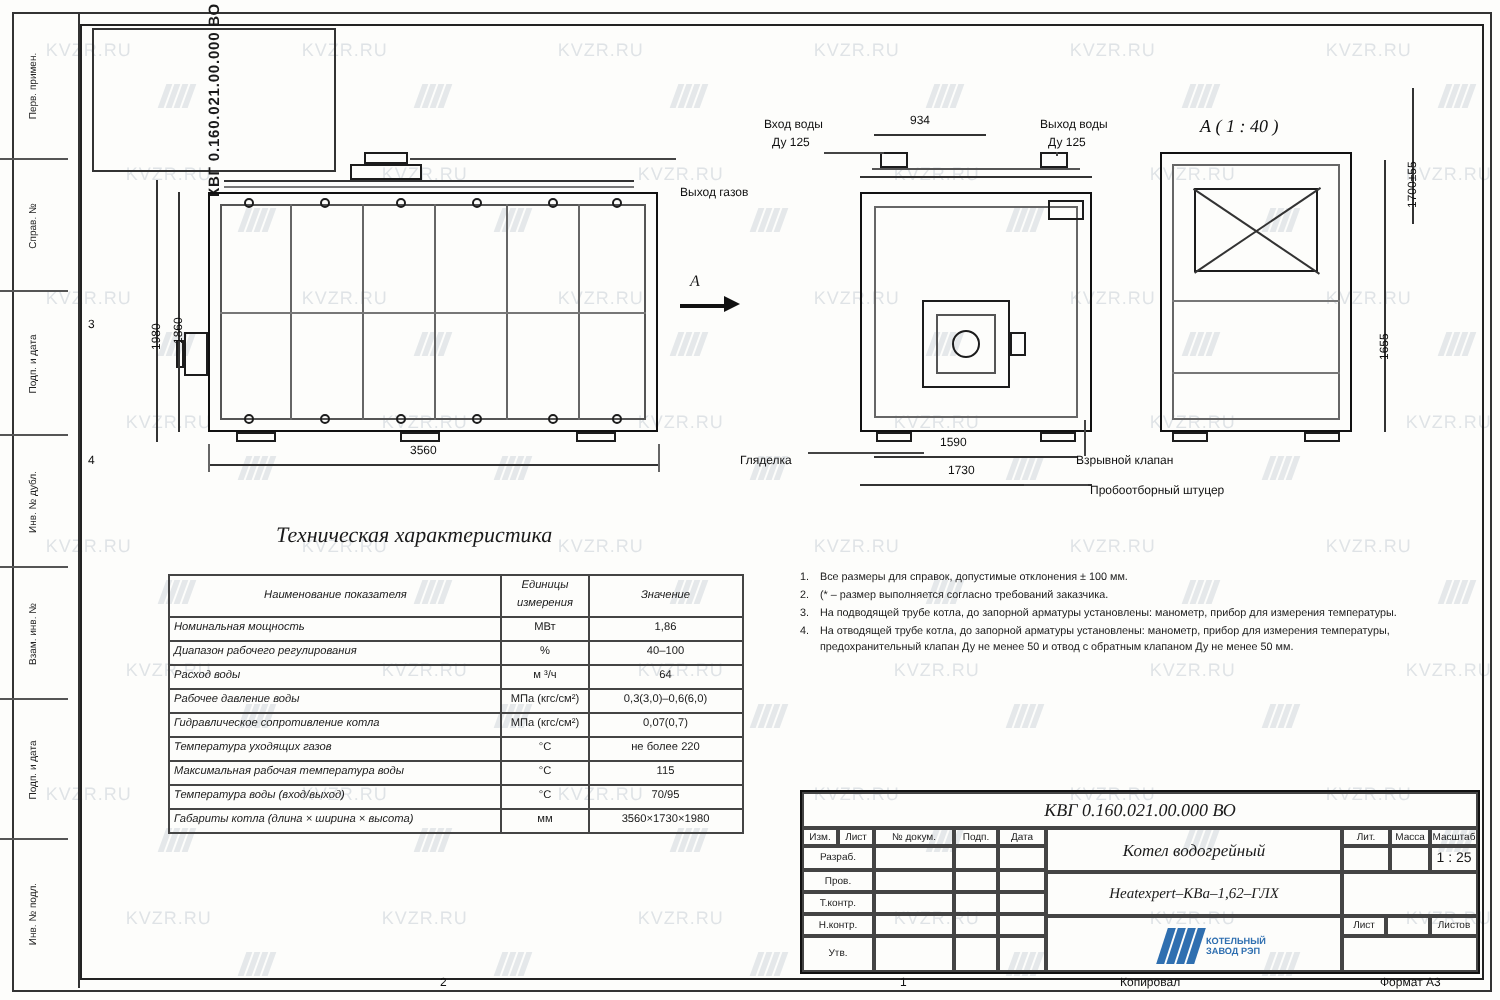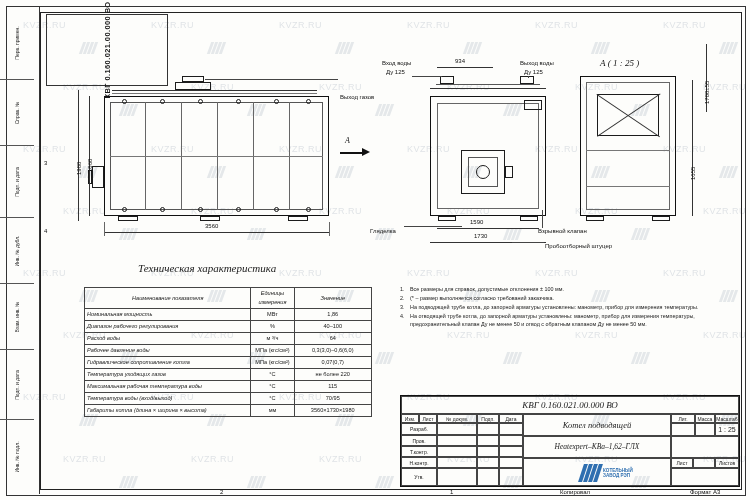--- a/index.html
+++ b/index.html
@@ -599,21 +599,21 @@
 
   <div class="lbl" style="left:370px;top:228px;">Гляделка</div>
   <div class="lnh" style="left:404px;top:226px;width:58px;background:#444;"></div>
 
   <div class="lbl" style="left:538px;top:228px;">Взрывной клапан</div>
   <div class="lnv" style="left:542px;top:210px;height:18px;background:#444;"></div>
 
   <div class="lbl" style="left:545px;top:243px;">Пробоотборный штуцер</div>
   <div class="lnh" style="left:512px;top:242px;width:32px;background:#444;"></div>
 
-  <div class="lbl it" style="left:600px;top:58px;font-size:9px;font-style:italic;font-family:'Liberation Serif',serif;">А ( 1 : 25 )</div>
+  <div class="lbl it" style="left:600px;top:58px;font-size:9px;font-style:italic;font-family:'Liberation Serif',serif;">А ( 1 : 40 )</div>
   <div class="box2" style="left:580px;top:76px;width:96px;height:140px;"></div>
   <div class="box" style="left:586px;top:82px;width:84px;height:128px;border-color:#666;"></div>
   <div class="box" style="left:597px;top:94px;width:62px;height:42px;"></div>
   <div class="ln" style="left:597px;top:94px;width:76px;height:1px;transform-origin:0 0;transform:rotate(34deg);background:#333;"></div>
   <div class="ln" style="left:597px;top:136px;width:76px;height:1px;transform-origin:0 0;transform:rotate(-34deg);background:#333;"></div>
   <div class="lnh" style="left:586px;top:150px;width:84px;background:#777;"></div>
   <div class="lnh" style="left:586px;top:186px;width:84px;background:#777;"></div>
   <div class="box" style="left:586px;top:216px;width:18px;height:5px;"></div>
   <div class="box" style="left:652px;top:216px;width:18px;height:5px;"></div>
   <div class="lnv" style="left:692px;top:80px;height:136px;background:#333;"></div>
@@ -726,21 +726,21 @@
     <div class="cell" style="left:0;top:61px;width:36px;height:11px;">Н.контр.</div>
     <div class="cell" style="left:36px;top:61px;width:40px;height:11px;"></div>
     <div class="cell" style="left:76px;top:61px;width:22px;height:11px;"></div>
     <div class="cell" style="left:98px;top:61px;width:24px;height:11px;"></div>
 
     <div class="cell" style="left:0;top:72px;width:36px;height:18px;">Утв.</div>
     <div class="cell" style="left:36px;top:72px;width:40px;height:18px;"></div>
     <div class="cell" style="left:76px;top:72px;width:22px;height:18px;"></div>
     <div class="cell" style="left:98px;top:72px;width:24px;height:18px;"></div>
 
-    <div class="cell nm" style="left:122px;top:18px;width:148px;height:22px;">Котел подводящей</div>
+    <div class="cell nm" style="left:122px;top:18px;width:148px;height:22px;">Котел водогрейный</div>
     <div class="cell nm2" style="left:122px;top:40px;width:148px;height:22px;">Heatexpert–КВа–1,62–ГЛХ</div>
 
     <div class="cell" style="left:270px;top:18px;width:24px;height:9px;">Лит.</div>
     <div class="cell" style="left:294px;top:18px;width:20px;height:9px;">Масса</div>
     <div class="cell" style="left:314px;top:18px;width:24px;height:9px;">Масштаб</div>
     <div class="cell" style="left:270px;top:27px;width:24px;height:13px;"></div>
     <div class="cell" style="left:294px;top:27px;width:20px;height:13px;"></div>
     <div class="cell big" style="left:314px;top:27px;width:24px;height:13px;font-size:7px;">1 : 25</div>
 
     <div class="cell" style="left:270px;top:40px;width:68px;height:22px;"></div>

